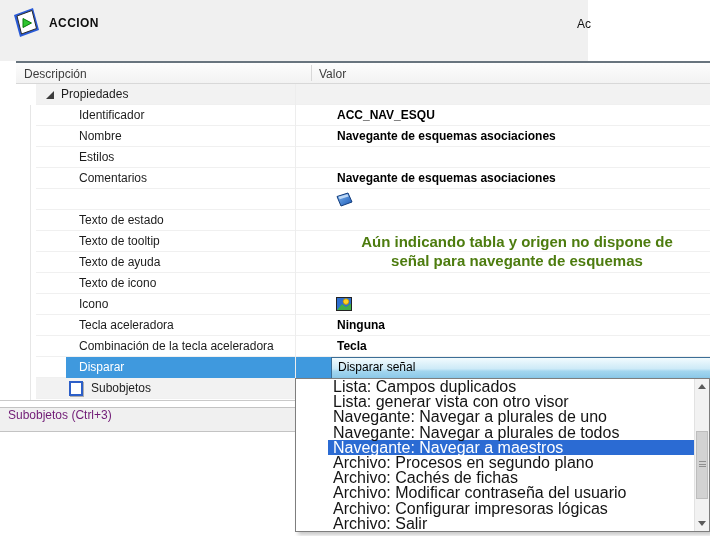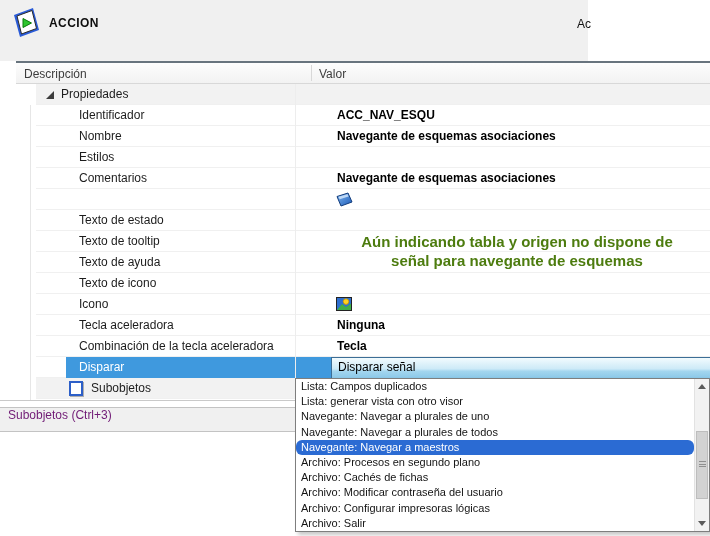--- a/index.html
+++ b/index.html
@@ -52,22 +52,22 @@
   .annotation{position:absolute;left:297px;top:232px;width:392px;text-align:center;z-index:4;
     font-size:15px;line-height:19px;color:#4d7c0f;font-weight:600;margin-left:24px;}
   
   .subbar{position:absolute;left:0;top:407px;width:710px;height:25px;box-sizing:border-box;
     background:#f0f0f0;border-top:1px solid #c3c3c3;border-bottom:1px solid #c3c3c3;}
   .subbar span{position:absolute;left:8px;top:0;font-size:12px;color:#701a75;}
   
   .dropdown{position:absolute;left:295px;top:378px;width:415px;height:154px;box-sizing:border-box;
     background:#fff;border:1px solid #7e7e7e;z-index:10;box-shadow:3px 3px 4px rgba(0,0,0,.22);}
   .dd-items{position:absolute;left:0;top:0;right:15px;bottom:0;overflow:hidden;}
-  .dd-item{height:15.2px;line-height:15.2px;font-size:11px;padding-left:5px;color:#141414;white-space:nowrap;}
-  .dd-item.selected{background:#2b6bd3;color:#ffffff;border-radius:6px;}
+  .dd-item{height:15.2px;line-height:15.2px;font-size:16px;padding-left:5px;color:#141414;white-space:nowrap;margin-left:32px;}
+  .dd-item.selected{background:#2b6bd3;color:#ffffff;}
   .dd-scroll{position:absolute;top:0;right:0;width:15px;height:100%;background:#f2f2f2;border-left:1px solid #e2e2e2;box-sizing:border-box;}
   .dd-up,.dd-down{position:absolute;left:3px;width:0;height:0;border-left:4px solid transparent;border-right:4px solid transparent;}
   .dd-up{top:5px;border-bottom:5px solid #5a5a5a;}
   .dd-down{bottom:5px;border-top:5px solid #5a5a5a;}
   .dd-thumb{position:absolute;left:1px;top:52px;width:12px;height:68px;background:#d2d2d2;border:1px solid #bdbdbd;box-sizing:border-box;}
   .dd-grip{position:absolute;left:2px;top:29px;width:7px;height:6px;
     background:repeating-linear-gradient(#8f8f8f 0,#8f8f8f 1px,transparent 1px,transparent 2.5px);}
 </style>
 </head>
 <body>

